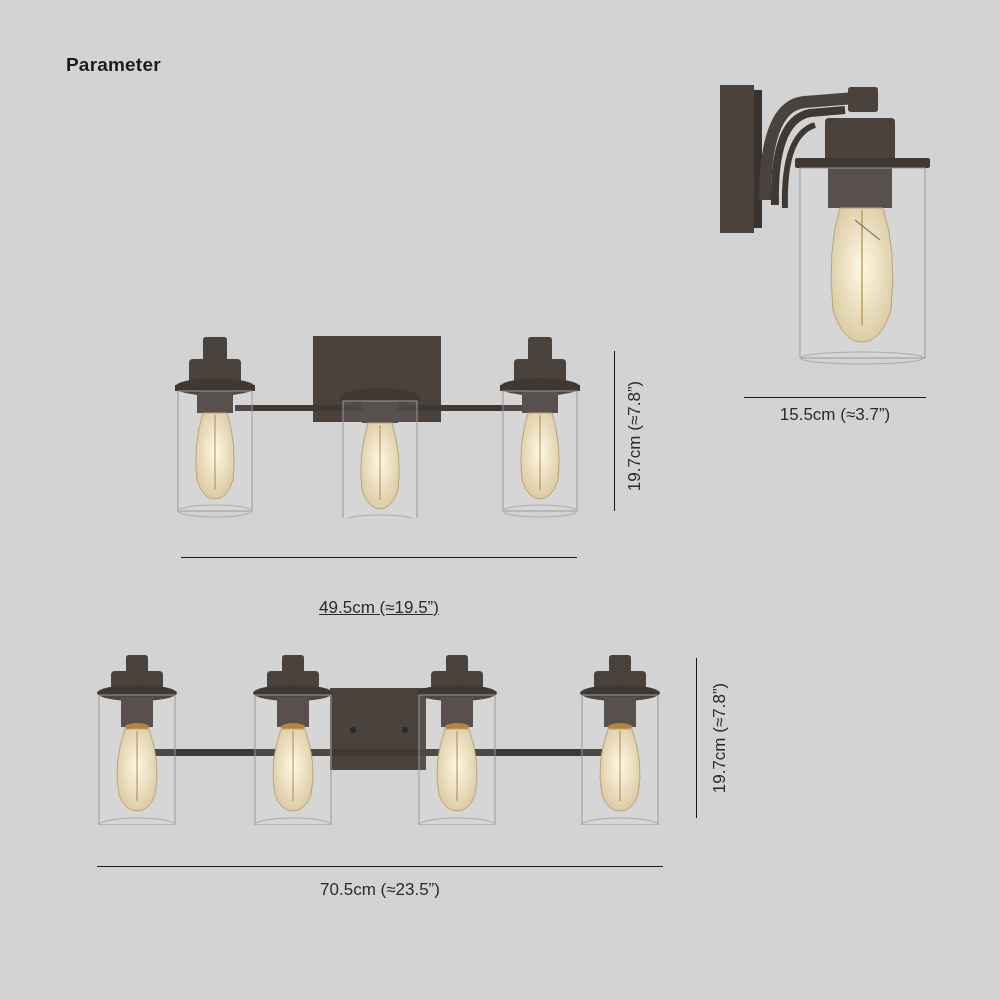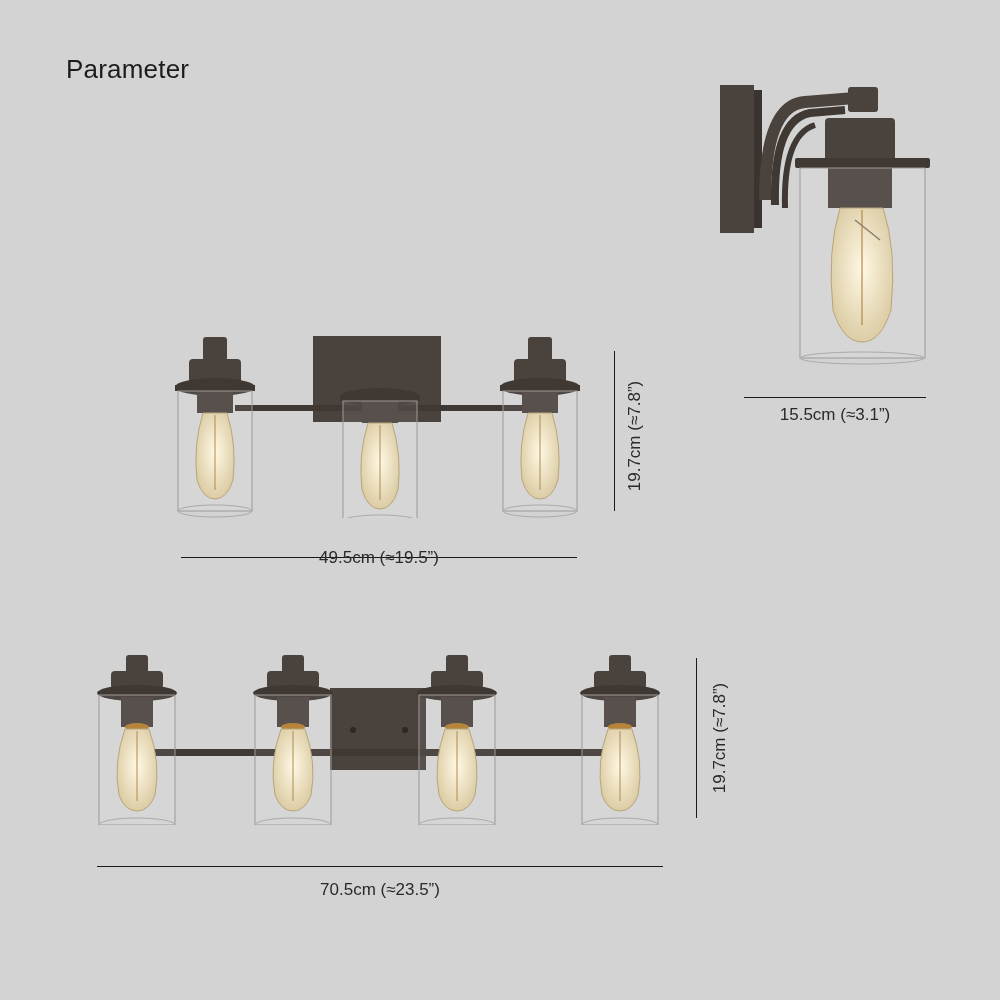--- a/index.html
+++ b/index.html
@@ -6,21 +6,21 @@
     body {
       width: 1000px; height: 1000px;
       background: #d3d3d3;
       position: relative;
       overflow: hidden;
       font-family: "Liberation Sans", "DejaVu Sans", sans-serif;
       color: #222;
     }
     .title {
       position: absolute; left: 66px; top: 54px;
-      font-size: 26px; font-weight: normal; color: #1c1c1c;
+      font-size: 19px; font-weight: bold; color: #1c1c1c;
       letter-spacing: 0.2px;
     }
     .hline { position: absolute; height: 1px; background: #1a1a1a; }
     .vline { position: absolute; width: 1px; background: #1a1a1a; }
     .dim-label {
       position: absolute; font-size: 17px; color: #2a2a2a;
       white-space: nowrap; text-align: center;
     }
     .dim-label.vert {
       transform-origin: center center;
@@ -57,21 +57,21 @@
 
     <rect x="85" y="88" width="125" height="190" fill="rgba(255,255,255,0.08)" stroke="#9a9a9a" stroke-width="1"></rect>
     <ellipse cx="147" cy="278" rx="62" ry="6" fill="none" stroke="#aaa" stroke-width="1"></ellipse>
 
     <path d="M125 128 Q112 170 118 230 Q128 262 147 262 Q166 262 176 230 Q182 170 168 128 Z" fill="url(#bulbG1)" stroke="#b8a57a" stroke-width="1"></path>
     <line x1="147" y1="130" x2="147" y2="245" stroke="#b08a4a" stroke-width="1.2"></line>
     <line x1="140" y1="140" x2="165" y2="160" stroke="#8a7a6a" stroke-width="1.5"></line>
   </svg>
 </div>
 <div class="hline" style="left:744px; top:397px; width:182px;"></div>
-<div class="dim-label" style="left:744px; top:405px; width:182px;">15.5cm (≈3.1”)</div>
+<div class="dim-label" style="left:744px; top:405px; width:182px;">15.5cm (≈3.7”)</div>
 
 <div class="product" style="left:175px; top:333px;">
   <svg width="410" height="185" viewBox="0 0 410 185">
     <defs>
       <radialGradient id="bulbG2" cx="50%" cy="45%" r="60%">
         <stop offset="0%" stop-color="#fff8e4"></stop>
         <stop offset="100%" stop-color="#d9c9a0"></stop>
       </radialGradient>
       <g id="shade3">
         <rect x="-12" y="-58" width="24" height="24" rx="3" fill="#4a423d"></rect>
@@ -86,21 +86,21 @@
       </g>
     </defs>
     <rect x="138" y="3" width="128" height="86" fill="#4a423d"></rect>
     <rect x="60" y="72" width="290" height="6" fill="#3f3833"></rect>
     <use href="#shade3" x="40" y="62"></use>
     <use href="#shade3" x="205" y="72"></use>
     <use href="#shade3" x="365" y="62"></use>
   </svg>
 </div>
 <div class="hline" style="left:181px; top:557px; width:396px;"></div>
-<div class="dim-label" style="left:181px; top:548px; width:396px;">49.5cm (≈19.5”)</div>
+<div class="dim-label" style="left:181px; top:598px; width:396px;text-decoration:underline;">49.5cm (≈19.5”)</div>
 <div class="vline" style="left:614px; top:351px; height:160px;"></div>
 <div class="dim-label vert" style="left:565px; top:426px; width:140px;">19.7cm (≈7.8”)</div>
 
 <div class="product" style="left:95px; top:655px;">
   <svg width="570" height="170" viewBox="0 0 570 170">
     <defs>
       <radialGradient id="bulbG3" cx="50%" cy="45%" r="60%">
         <stop offset="0%" stop-color="#fff8e4"></stop>
         <stop offset="100%" stop-color="#d9c9a0"></stop>
       </radialGradient>

